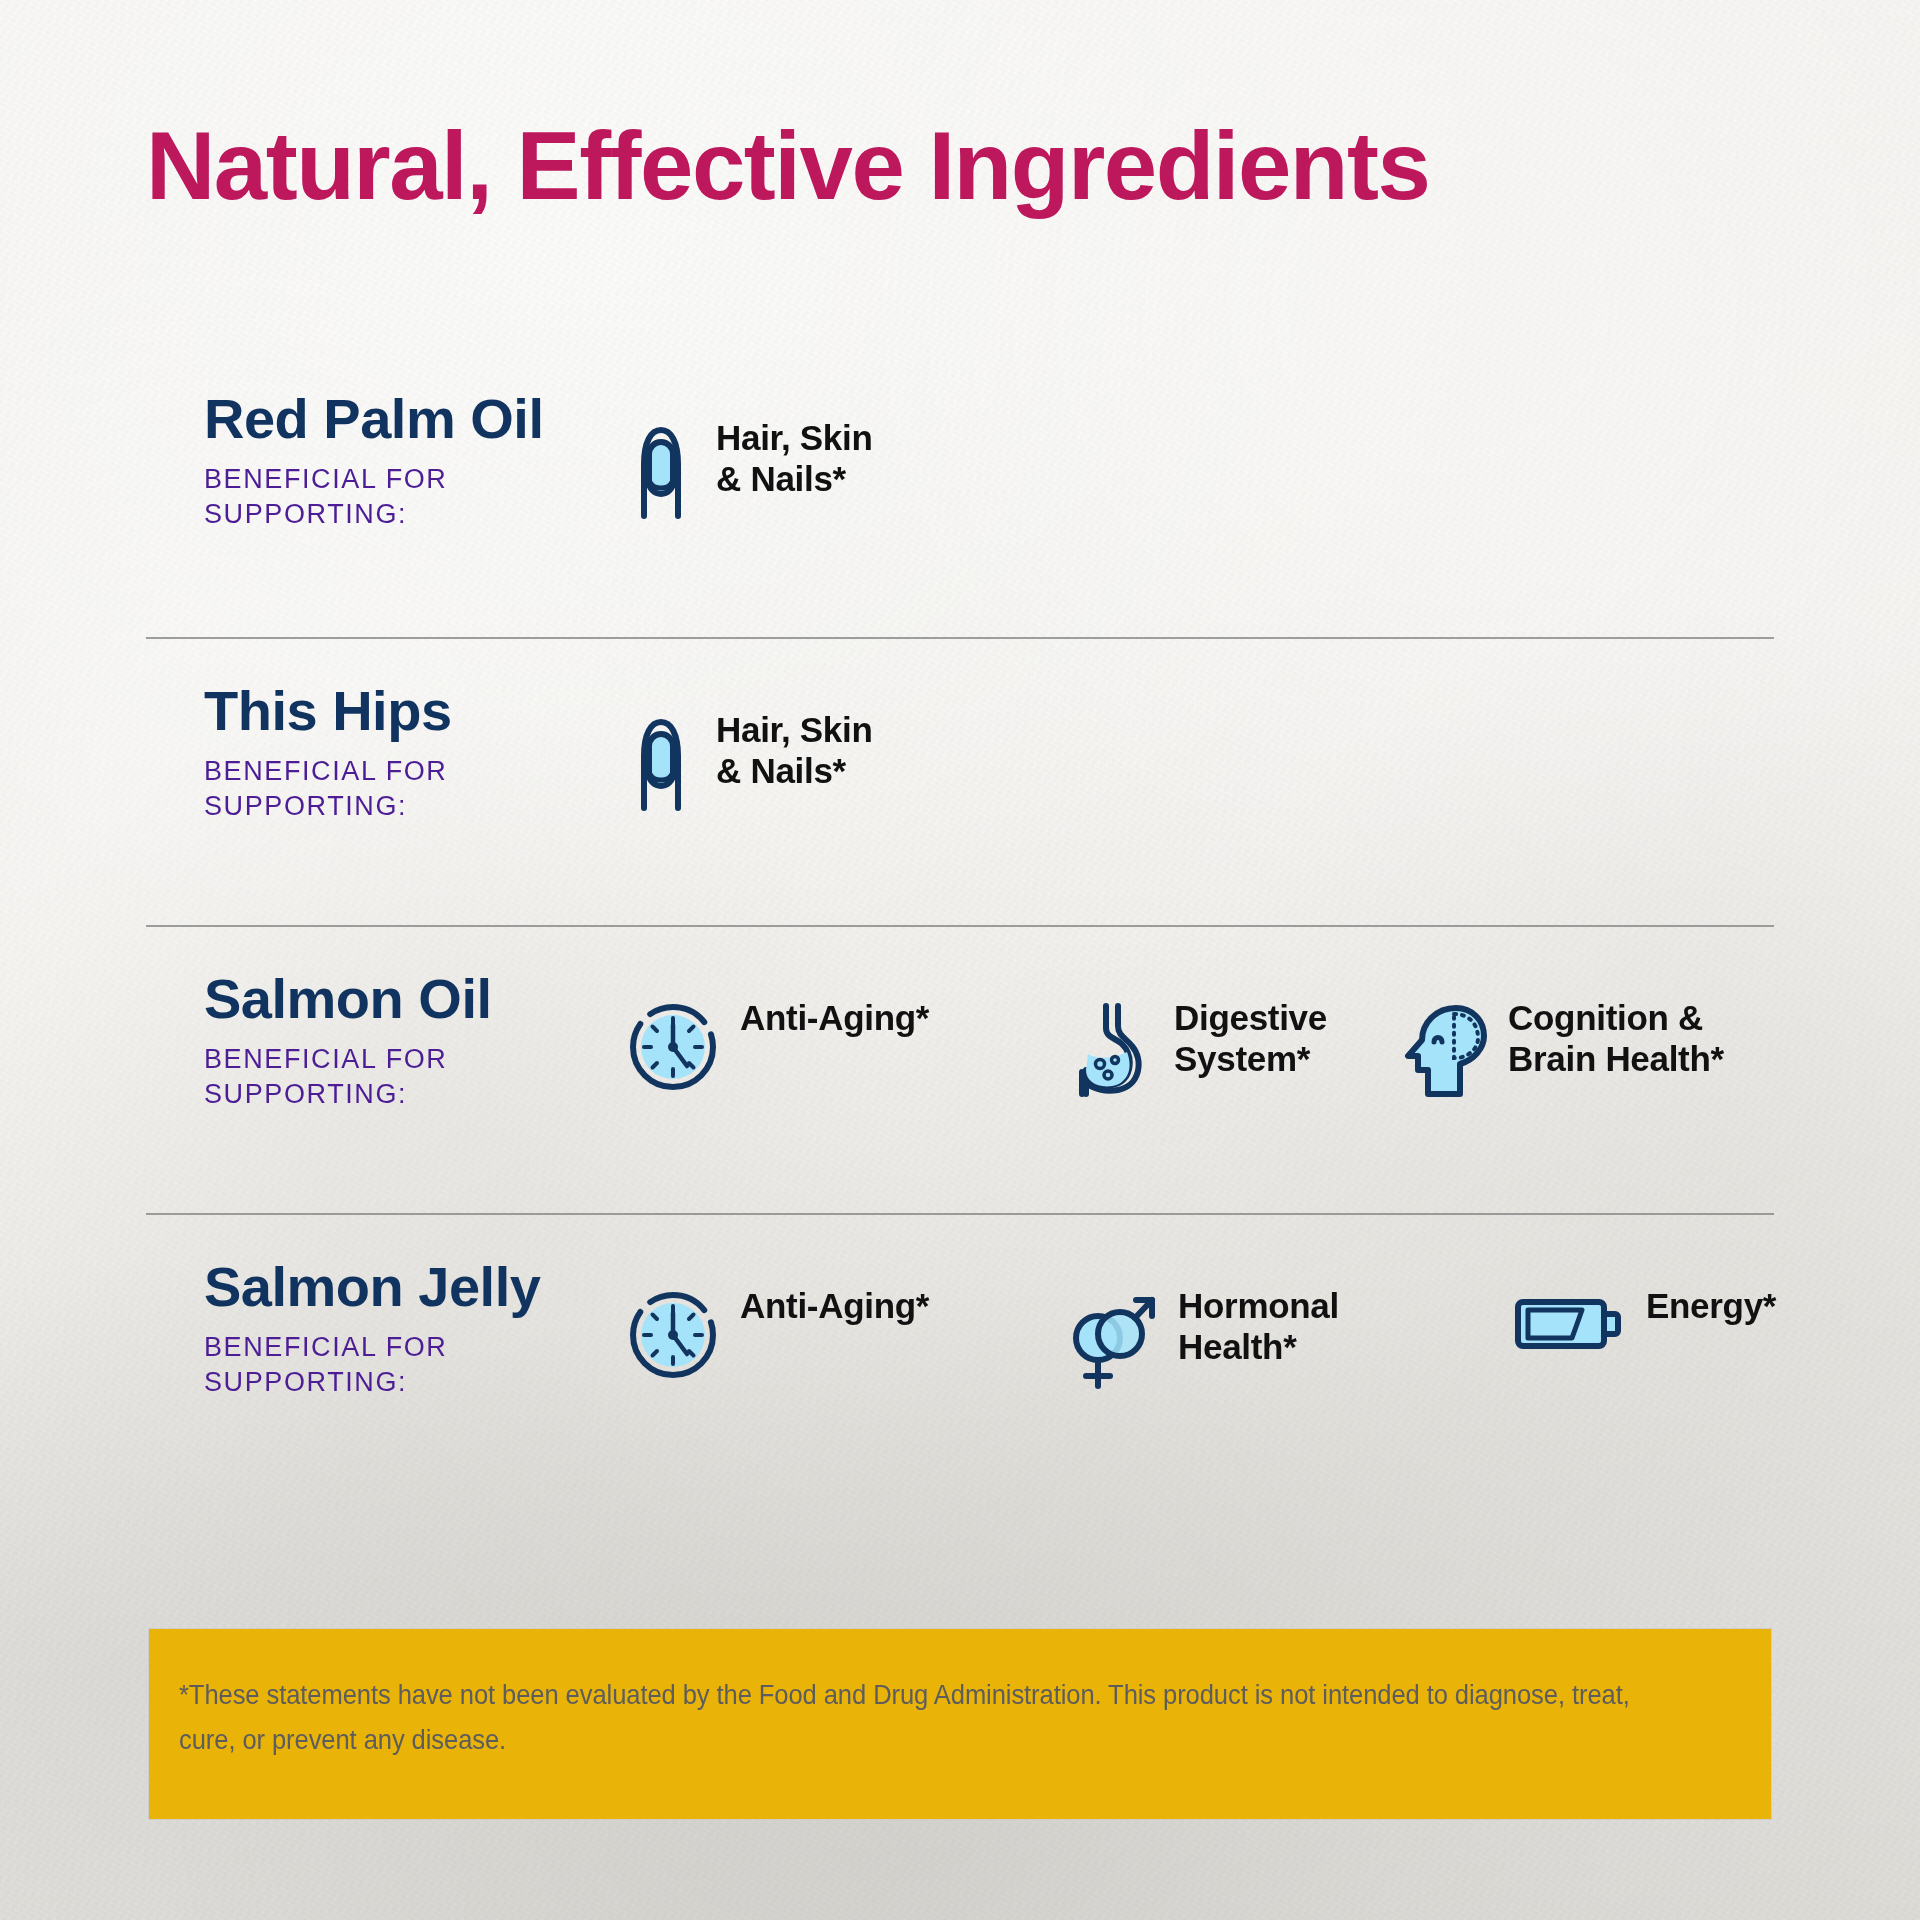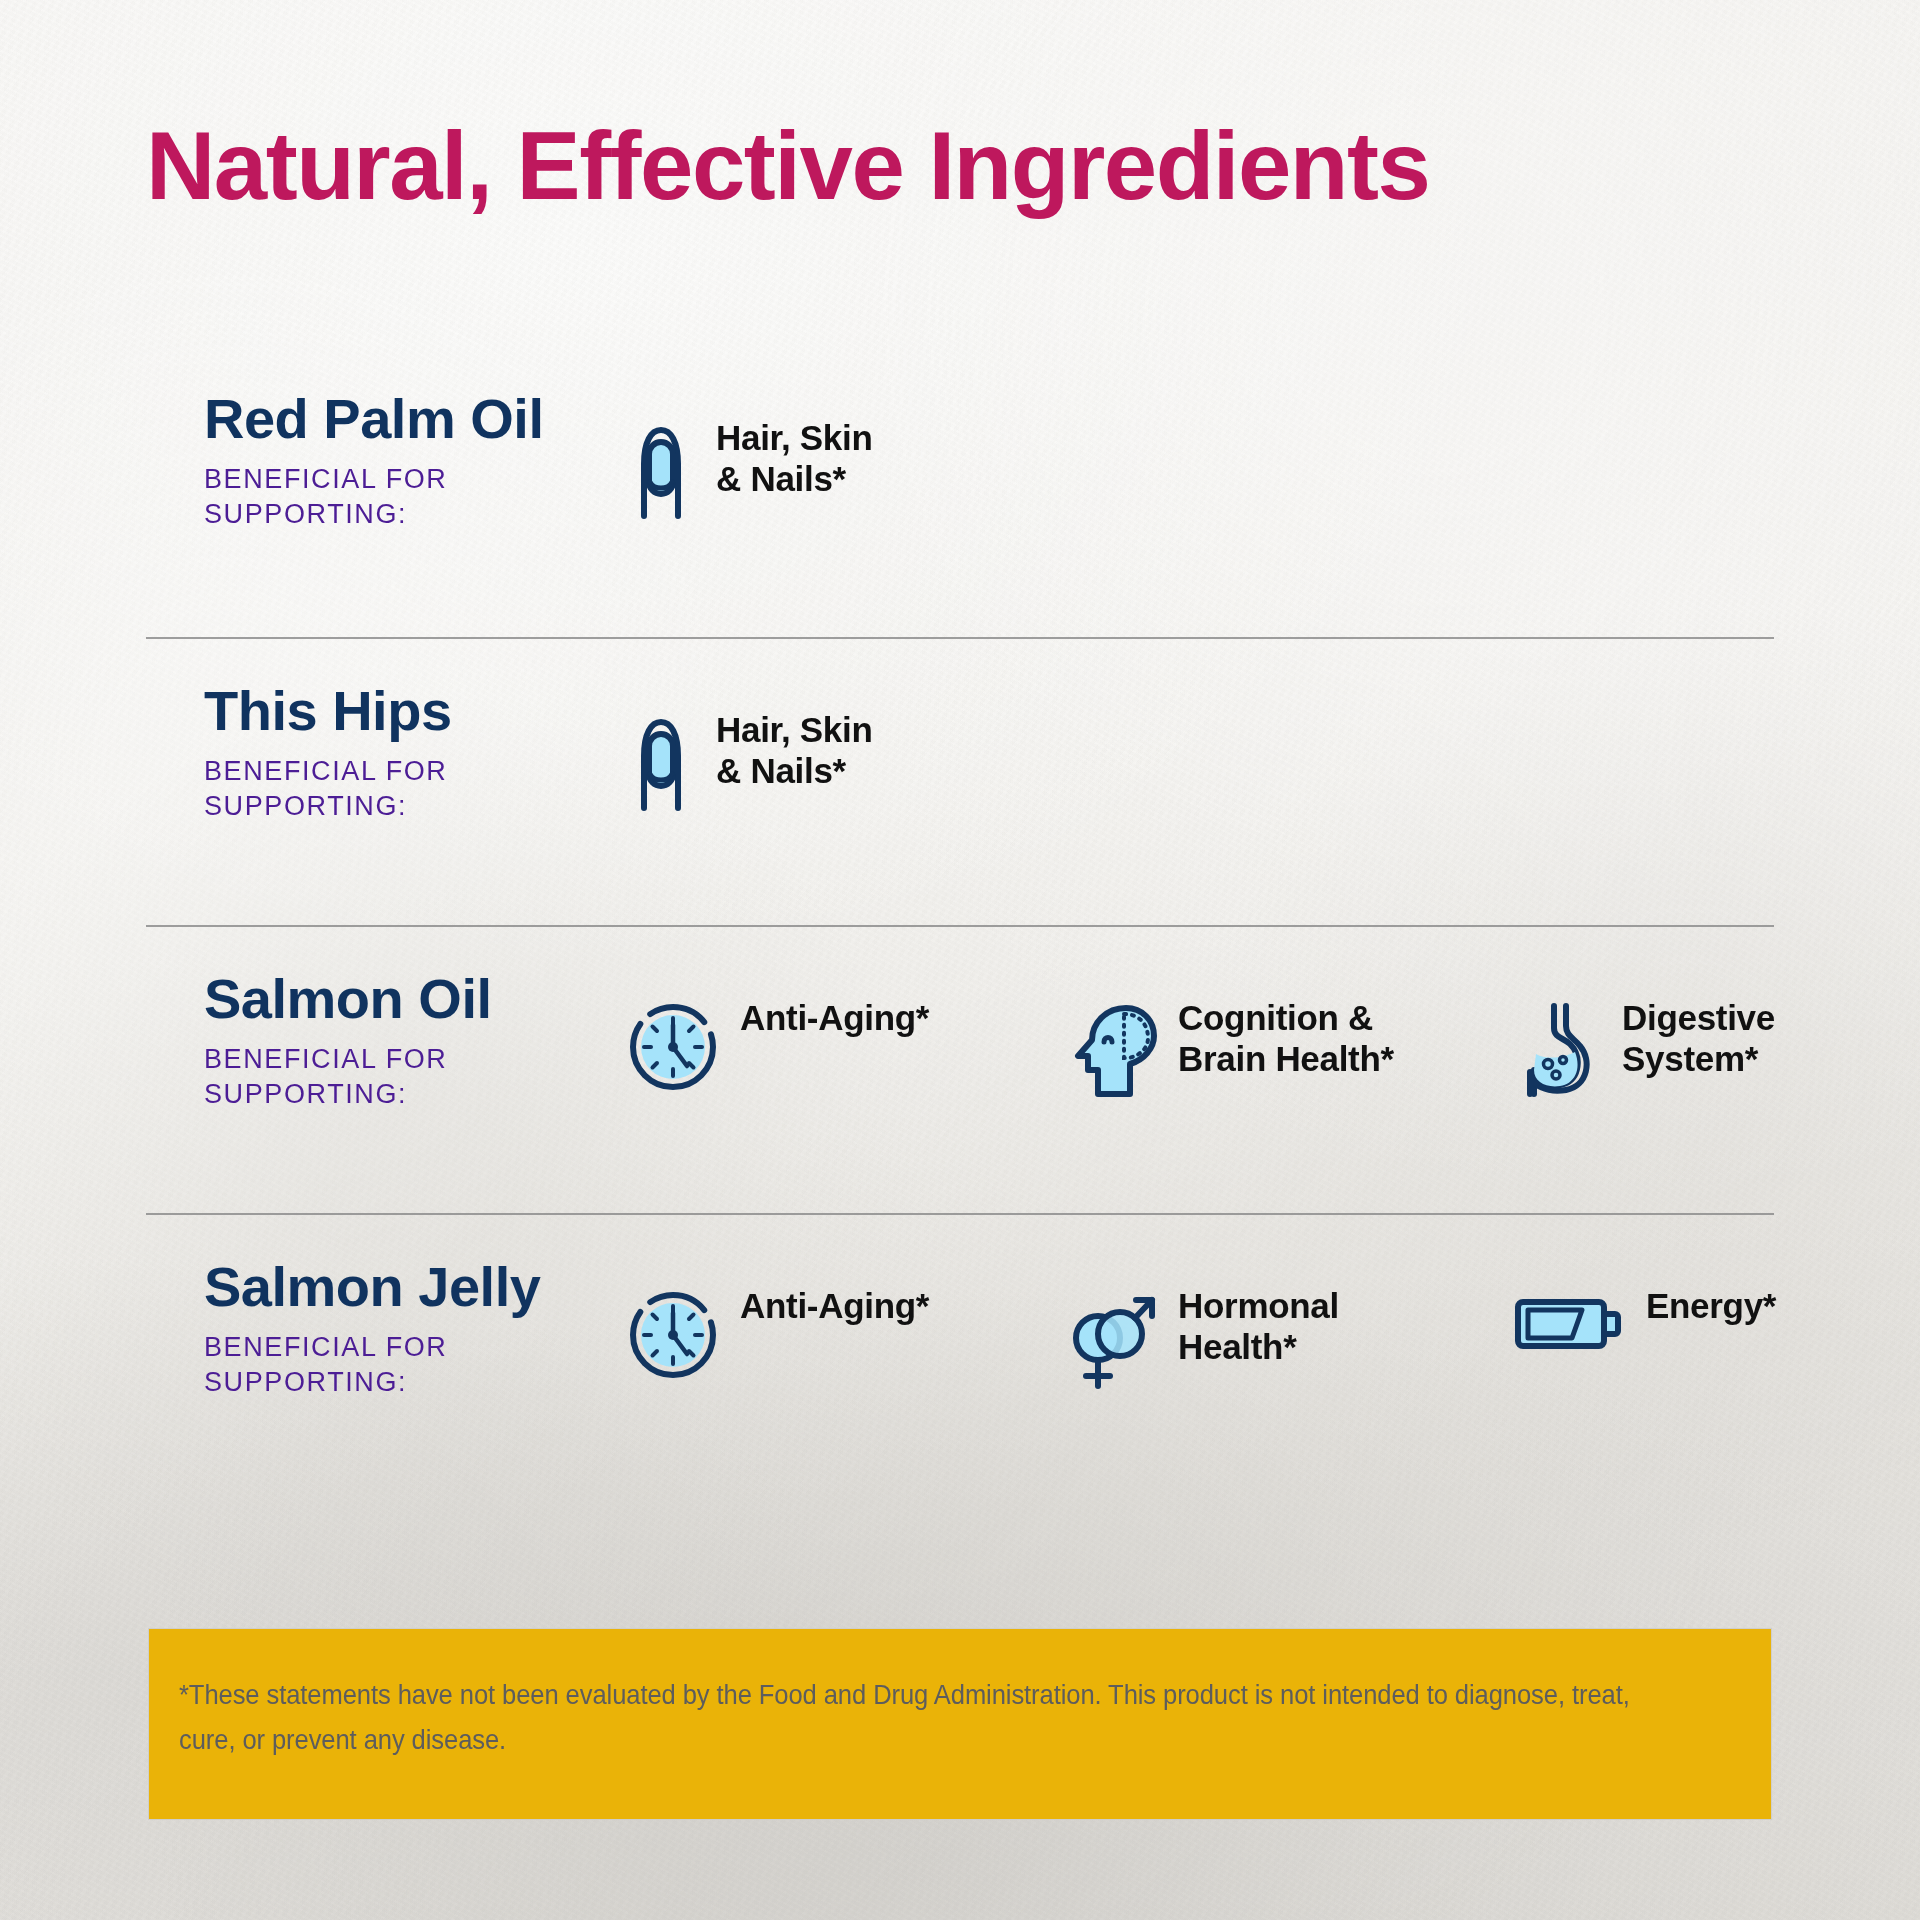--- a/index.html
+++ b/index.html
@@ -180,46 +180,46 @@
                 <line x1="33" y1="65" x2="28.5" y2="69.5"></line>
               </g>
               <line x1="49" y1="49" x2="49" y2="27" stroke="#12355f" stroke-width="4.5" stroke-linecap="round"></line>
               <line x1="49" y1="49" x2="63" y2="68" stroke="#12355f" stroke-width="4.5" stroke-linecap="round"></line>
               <circle cx="49" cy="49" r="5" fill="#12355f"></circle>
             </svg>
           </span>
           <span class="b-label">Anti-Aging*</span>
         </div>
 
-        <div class="benefit" style="width:448px;">
-          <span class="b-icon">
-            <svg width="96" height="104" viewBox="0 0 96 104">
-              <path d="M62 10 C42 10 28 25 28 42 L14 58 L24 58 L24 72 L34 72 L34 96 L66 96 L66 66
-                       C80 62 90 50 90 38 C90 22 78 10 62 10 Z" fill="#a5e3fa" stroke="#12355f" stroke-width="6" stroke-linejoin="round"></path>
-              <path d="M60 16 C76 16 84 27 84 40 C84 50 76 58 64 60 L60 60 Z" fill="none" stroke="#12355f" stroke-width="4" stroke-dasharray="2 6" stroke-linecap="round"></path>
-              <path d="M40 44 C40 38 48 38 48 44" fill="none" stroke="#12355f" stroke-width="5" stroke-linecap="round"></path>
-            </svg>
-          </span>
-          <span class="b-label">Cognition &amp;
-Brain Health*</span>
-        </div>
-
         <div class="benefit" style="width:330px;">
           <span class="b-icon">
             <svg width="92" height="104" viewBox="0 0 92 104">
               <path d="M42 8 V30 C42 40 52 40 58 46 C70 58 68 80 52 86 C36 92 22 84 22 72 L22 96" fill="none" stroke="#12355f" stroke-width="6" stroke-linecap="round" stroke-linejoin="round"></path>
               <path d="M54 8 V28 C54 38 62 40 68 48 C80 62 76 88 54 92 C36 95 18 88 18 74 L18 96" fill="none" stroke="#12355f" stroke-width="6" stroke-linecap="round" stroke-linejoin="round"></path>
               <path d="M24 56 C34 62 52 60 63 54 C70 72 62 86 48 88 C34 90 22 84 22 72 Z" fill="#a5e3fa"></path>
               <circle cx="36" cy="66" r="4.5" fill="none" stroke="#12355f" stroke-width="3.5"></circle>
               <circle cx="51" cy="62" r="3.5" fill="none" stroke="#12355f" stroke-width="3.5"></circle>
               <circle cx="44" cy="77" r="4" fill="none" stroke="#12355f" stroke-width="3.5"></circle>
             </svg>
           </span>
           <span class="b-label">Digestive
 System*</span>
+        </div>
+
+        <div class="benefit" style="width:448px;">
+          <span class="b-icon">
+            <svg width="96" height="104" viewBox="0 0 96 104">
+              <path d="M62 10 C42 10 28 25 28 42 L14 58 L24 58 L24 72 L34 72 L34 96 L66 96 L66 66
+                       C80 62 90 50 90 38 C90 22 78 10 62 10 Z" fill="#a5e3fa" stroke="#12355f" stroke-width="6" stroke-linejoin="round"></path>
+              <path d="M60 16 C76 16 84 27 84 40 C84 50 76 58 64 60 L60 60 Z" fill="none" stroke="#12355f" stroke-width="4" stroke-dasharray="2 6" stroke-linecap="round"></path>
+              <path d="M40 44 C40 38 48 38 48 44" fill="none" stroke="#12355f" stroke-width="5" stroke-linecap="round"></path>
+            </svg>
+          </span>
+          <span class="b-label">Cognition &amp;
+Brain Health*</span>
         </div>
 
       </div>
     </div>
   </div>
   <div class="divider" style="top:1213px;"></div>
 
   <div class="row" style="top:1256px;">
     <div class="row-inner">
       <div class="ing-col">

